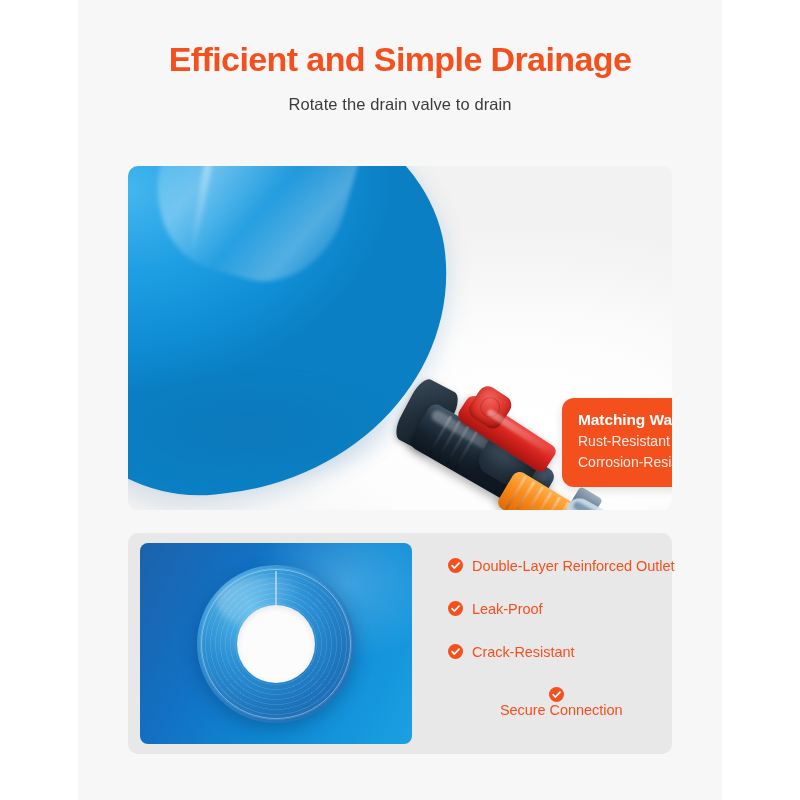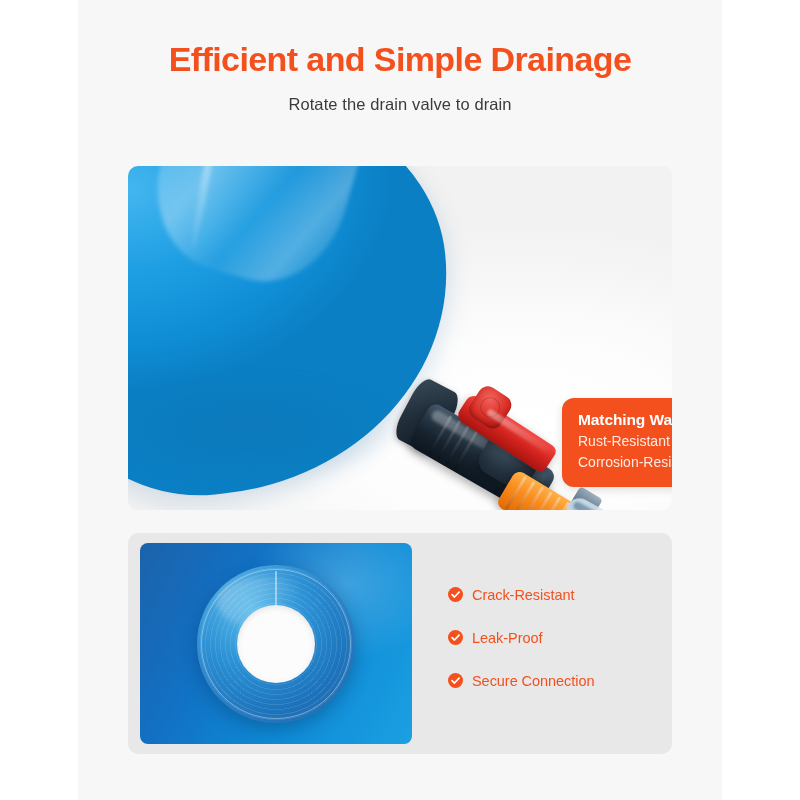--- a/index.html
+++ b/index.html
@@ -396,21 +396,21 @@
   .feature-list {
     flex: 1;
     padding-left: 36px;
     padding-right: 14px;
   }
   .feature-row {
     display: flex;
     align-items: center;
     margin-bottom: 27px;
   }
-  .feature-row:last-child { margin-bottom: 12px; }
+  .feature-row:last-child { margin-bottom: 12px; flex-direction: column; }
 
   .check-icon {
     flex: 0 0 auto;
     width: 15px;
     height: 15px;
     margin-right: 9px;
     display: block;
   }
   .feature-label {
     font-size: 14.5px;
@@ -490,41 +490,48 @@
       <div class="ring-outer">
         <div class="ring-rim"></div>
         <div class="ring-seam"></div>
         <div class="ring-gloss"></div>
         <div class="ring-hole"></div>
       </div>
     </div>
 
     <div class="feature-list">
 
+      <div class="feature-row">
+        <svg class="check-icon" viewBox="0 0 16 16">
+          <circle cx="8" cy="8" r="8" fill="#F4501E"></circle>
+          <path d="M4.3 8.2 L6.9 10.7 L11.8 5.4" fill="none" stroke="#ffffff" stroke-width="1.8" stroke-linecap="round" stroke-linejoin="round"></path>
+        </svg>
+        <span class="feature-label">Double-Layer Reinforced Outlet</span>
+      </div>
+
+      <div class="feature-row">
+        <svg class="check-icon" viewBox="0 0 16 16">
+          <circle cx="8" cy="8" r="8" fill="#F4501E"></circle>
+          <path d="M4.3 8.2 L6.9 10.7 L11.8 5.4" fill="none" stroke="#ffffff" stroke-width="1.8" stroke-linecap="round" stroke-linejoin="round"></path>
+        </svg>
+        <span class="feature-label">Leak-Proof</span>
+      </div>
 
       <div class="feature-row">
         <svg class="check-icon" viewBox="0 0 16 16">
           <circle cx="8" cy="8" r="8" fill="#F4501E"></circle>
           <path d="M4.3 8.2 L6.9 10.7 L11.8 5.4" fill="none" stroke="#ffffff" stroke-width="1.8" stroke-linecap="round" stroke-linejoin="round"></path>
         </svg>
         <span class="feature-label">Crack-Resistant</span>
       </div>
 
       <div class="feature-row">
         <svg class="check-icon" viewBox="0 0 16 16">
           <circle cx="8" cy="8" r="8" fill="#F4501E"></circle>
           <path d="M4.3 8.2 L6.9 10.7 L11.8 5.4" fill="none" stroke="#ffffff" stroke-width="1.8" stroke-linecap="round" stroke-linejoin="round"></path>
         </svg>
-        <span class="feature-label">Leak-Proof</span>
-      </div>
-
-      <div class="feature-row">
-        <svg class="check-icon" viewBox="0 0 16 16">
-          <circle cx="8" cy="8" r="8" fill="#F4501E"></circle>
-          <path d="M4.3 8.2 L6.9 10.7 L11.8 5.4" fill="none" stroke="#ffffff" stroke-width="1.8" stroke-linecap="round" stroke-linejoin="round"></path>
-        </svg>
         <span class="feature-label">Secure Connection</span>
       </div>
 
     </div>
   </div>
 
 </div>
 
 </body></html>

